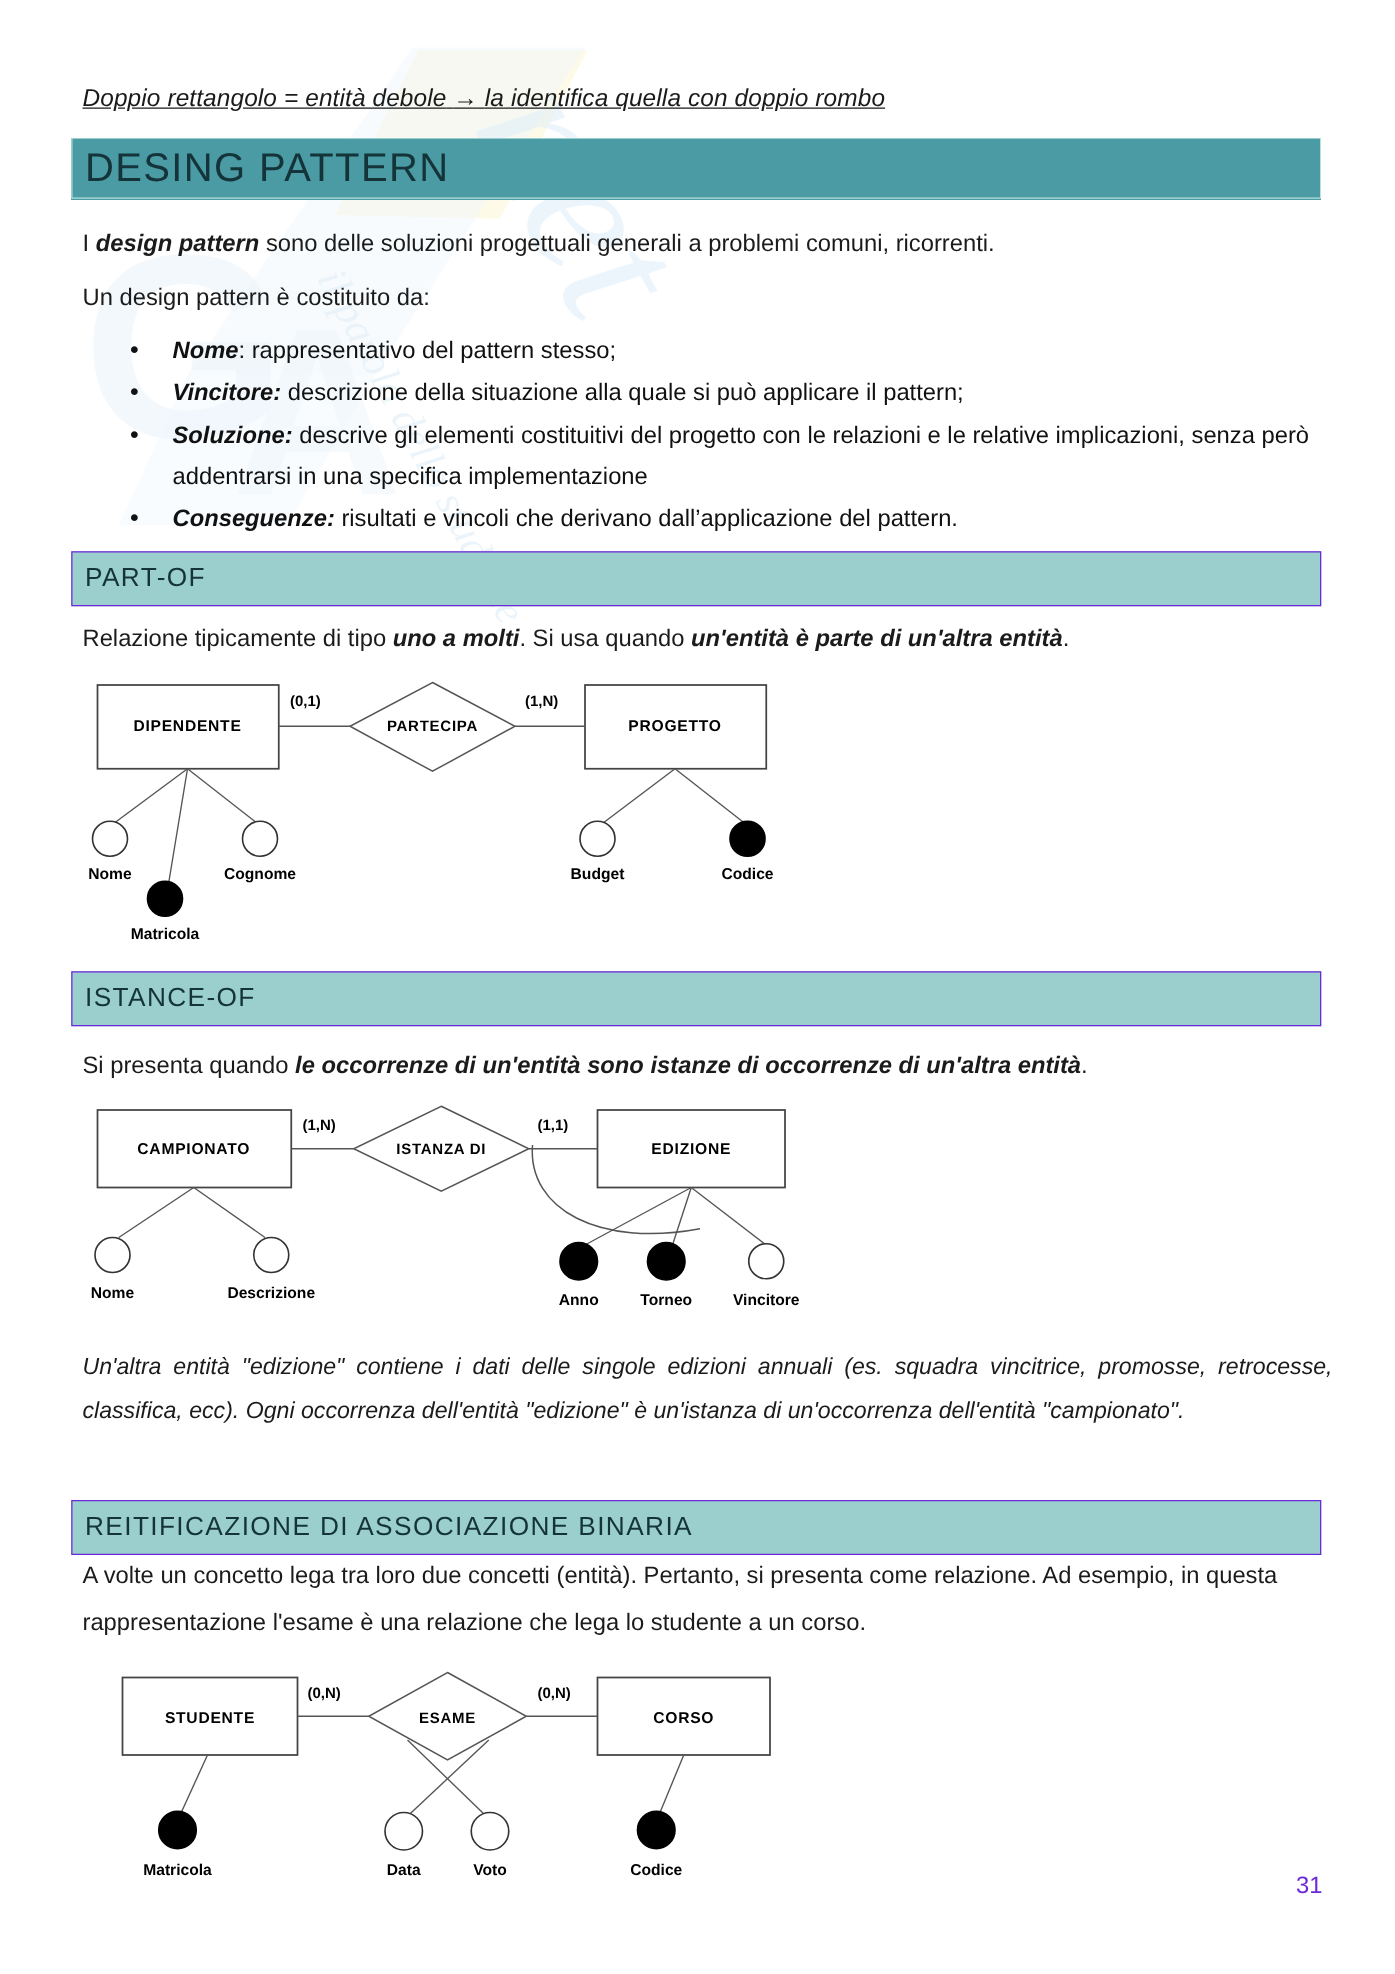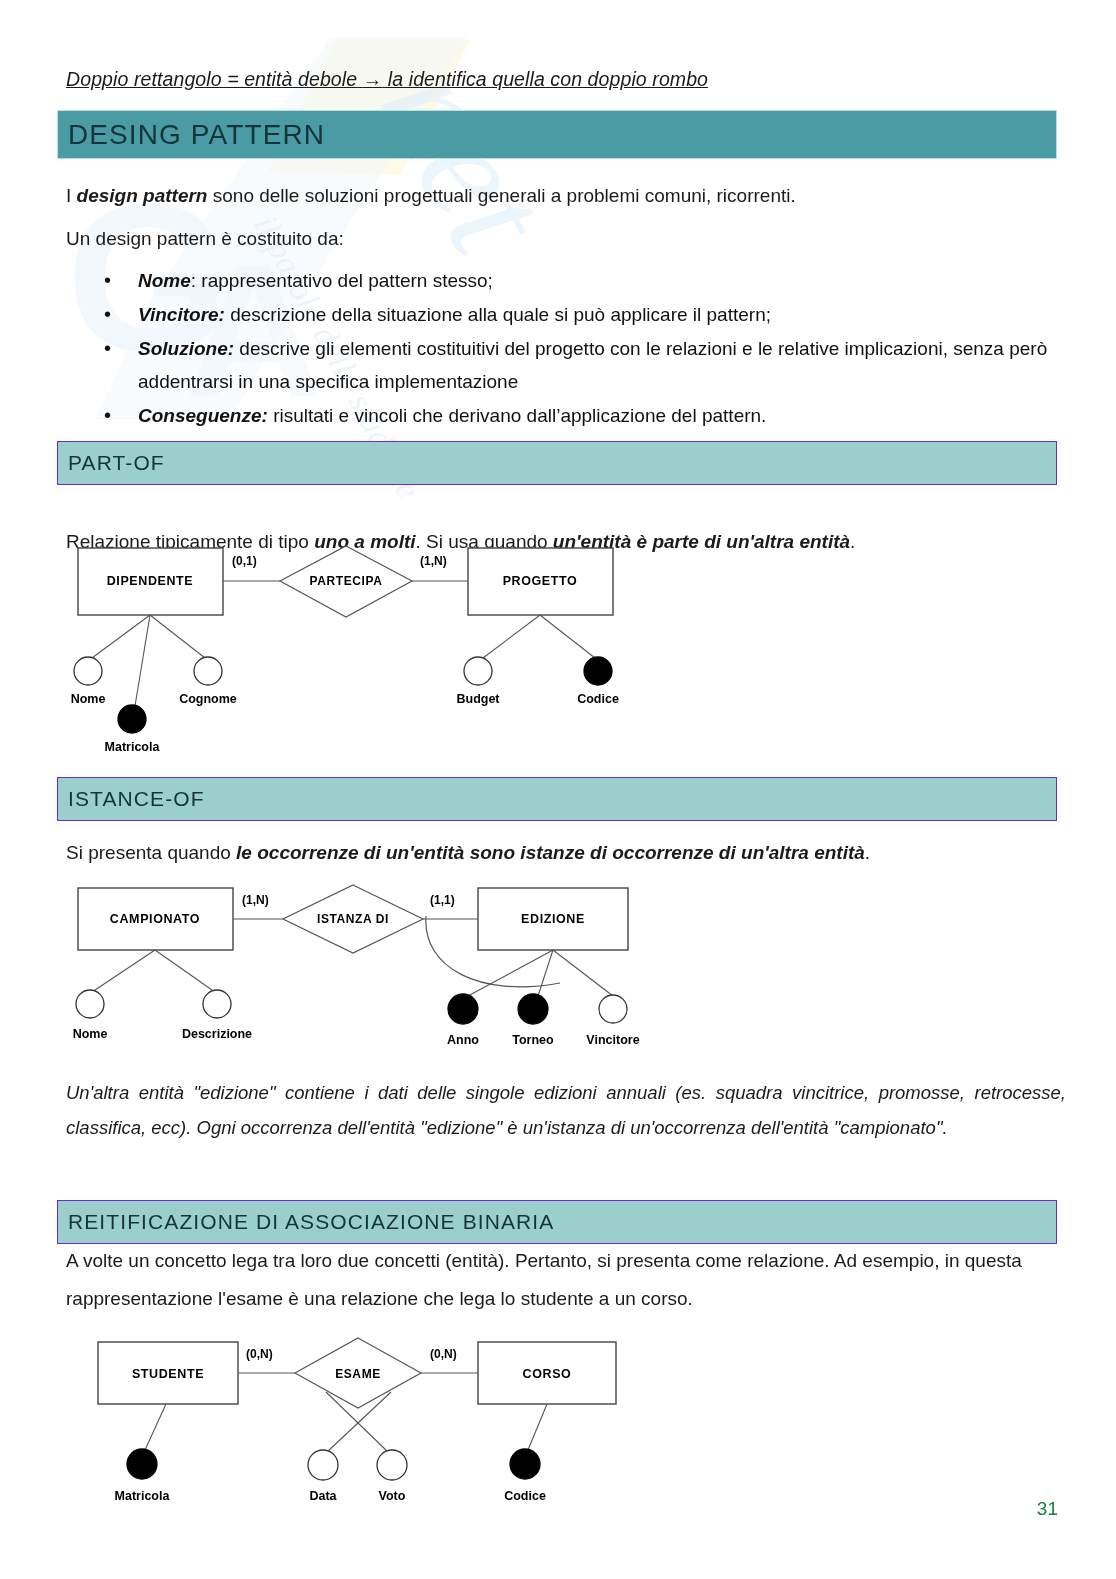--- a/index.html
+++ b/index.html
@@ -44,21 +44,21 @@
 
   
   .hdr {
     position: absolute;
     left: 57px;
     width: 1000px;
     box-sizing: border-box;
     padding-left: 10px;
     display: flex;
     align-items: center;
-    font-size: 28px;
+    font-size: 32px;
     letter-spacing: 1.1px;
     color: #14343a;
     font-weight: 400;
   }
   .hdr.level1 {
     background: #4a9ba3;
     height: 49px;
     border: 1px solid #b9e0de;
   }
   .hdr.level2 {
@@ -113,21 +113,21 @@
     font-weight: bold;
     font-style: italic;
   }
 
   
   .page-num {
     position: absolute;
     right: 58px;
     top: 1498px;
     font-size: 19px;
-    color: #15803d;
+    color: #6d28d9;
   }
 
   
   .diagram {
     position: absolute;
     z-index: 2;
   }
   .diagram svg { display: block; }
   .er-entity-text, .er-rel-text, .er-card-text, .er-attr-text {
     font-family: "Liberation Sans", sans-serif;
@@ -194,21 +194,21 @@
     </div>
     <div class="li">
       <span class="dot">•</span><span class="lead">Conseguenze:</span><span> risultati e vincoli che derivano dall’applicazione del pattern.</span>
     </div>
   </div>
 
   <div class="hdr level2" style="top:441px;">
     <span>PART-OF</span>
   </div>
 
-  <div class="para" style="top:525px;">
+  <div class="para" style="top:495px;">
     <span>Relazione tipicamente di tipo </span><span class="bi">uno a molti</span><span>. Si usa quando </span><span class="bi">un'entità è parte di un'altra entità</span><span>.</span>
   </div>
 
   <div class="diagram" style="left:60px; top:538px;">
     <svg width="580" height="230" viewBox="0 0 580 230">
 
       <rect x="18" y="10" width="145" height="67" fill="#ffffff" stroke="#444" stroke-width="1.4"></rect>
       <rect x="408" y="10" width="145" height="67" fill="#ffffff" stroke="#444" stroke-width="1.4"></rect>
 
       <polygon points="286,8 352,43 286,79 220,43" fill="#ffffff" stroke="#555" stroke-width="1.2"></polygon>

